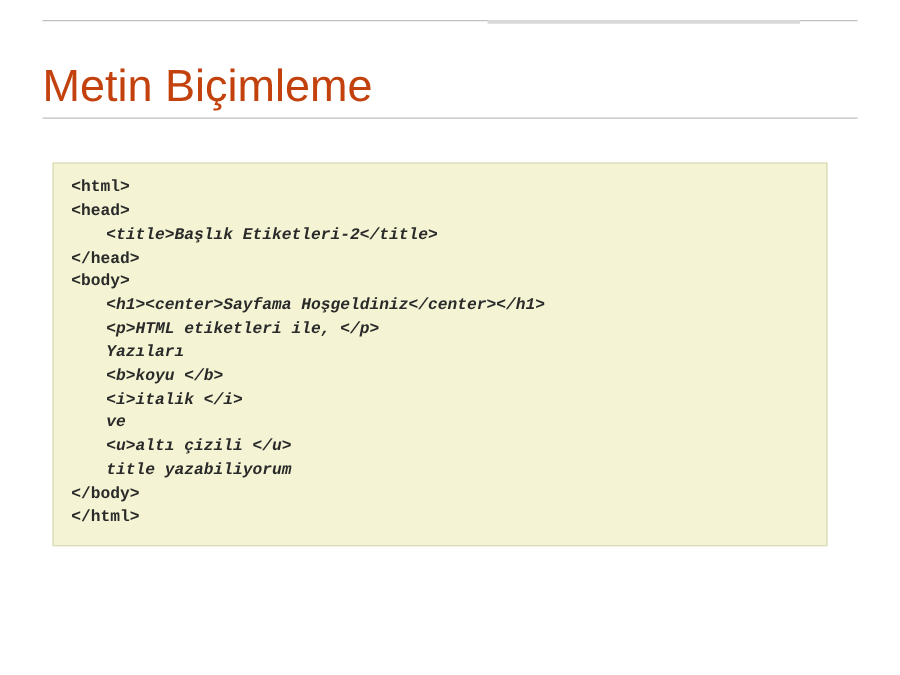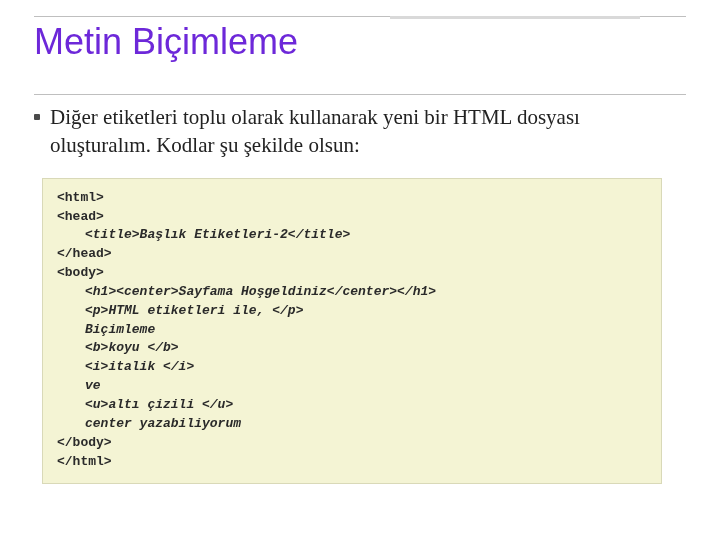--- a/index.html
+++ b/index.html
@@ -24,22 +24,22 @@
     position: absolute;
     top: 16px;
     right: 80px;
     width: 250px;
     height: 3px;
     background: #d9d9d9;
   }
   .title {
     font-size: 36px;
     font-weight: 400;
-    color: #6d28d9;
-    margin: 21px 0 14px 34px;
+    color: #c2410c;
+    margin: 48px 0 14px 34px;
     letter-spacing: 0px;
     font-family: Verdana, Tahoma, sans-serif;
   }
   .underline {
     position: absolute;
     top: 94px;
     left: 34px;
     right: 34px;
     border-top: 1px solid #bfbfbf;
   }
@@ -82,33 +82,29 @@
 </head>
 <body>
 
 <div class="top-rule"></div>
 <div class="top-rule-seg"></div>
 
 <h1 class="title">Metin Biçimleme</h1>
 <div class="underline"></div>
 
 <div class="content">
-  <div class="bullet-item">
-    <span class="bullet-dot"></span>
-    <span class="bullet-text">Diğer etiketleri toplu olarak kullanarak yeni bir HTML dosyası oluşturalım. Kodlar şu şekilde olsun:</span>
-  </div>
 
   <div class="code-block"><span>&lt;html&gt;</span>
 <span>&lt;head&gt;</span>
 <span class="ind">&lt;title&gt;Başlık Etiketleri-2&lt;/title&gt;</span>
 <span>&lt;/head&gt;</span>
 <span>&lt;body&gt;</span>
 <span class="ind">&lt;h1&gt;&lt;center&gt;Sayfama Hoşgeldiniz&lt;/center&gt;&lt;/h1&gt;</span>
 <span class="ind">&lt;p&gt;HTML etiketleri ile, &lt;/p&gt;</span>
-<span class="ind">Biçimleme</span>
+<span class="ind">Yazıları</span>
 <span class="ind">&lt;b&gt;koyu &lt;/b&gt;</span>
 <span class="ind">&lt;i&gt;italik &lt;/i&gt;</span>
 <span class="ind">ve</span>
 <span class="ind">&lt;u&gt;altı çizili &lt;/u&gt;</span>
-<span class="ind">center yazabiliyorum</span>
+<span class="ind">title yazabiliyorum</span>
 <span>&lt;/body&gt;</span>
 <span>&lt;/html&gt;</span></div>
 </div>
 
 </body></html>

